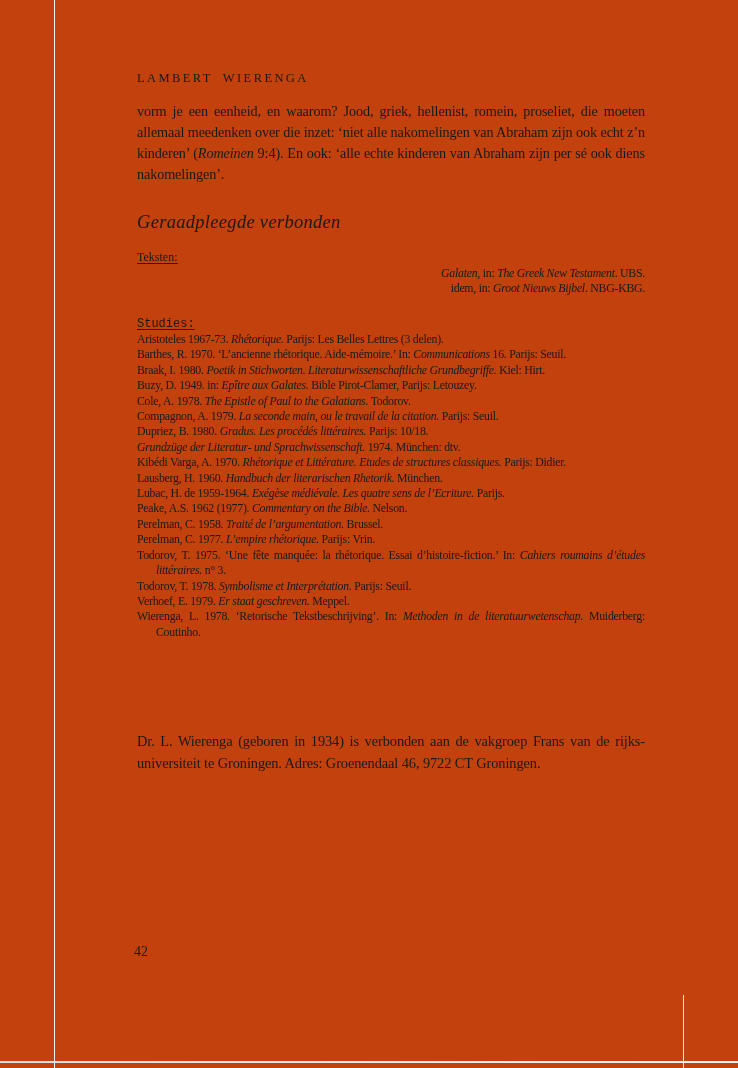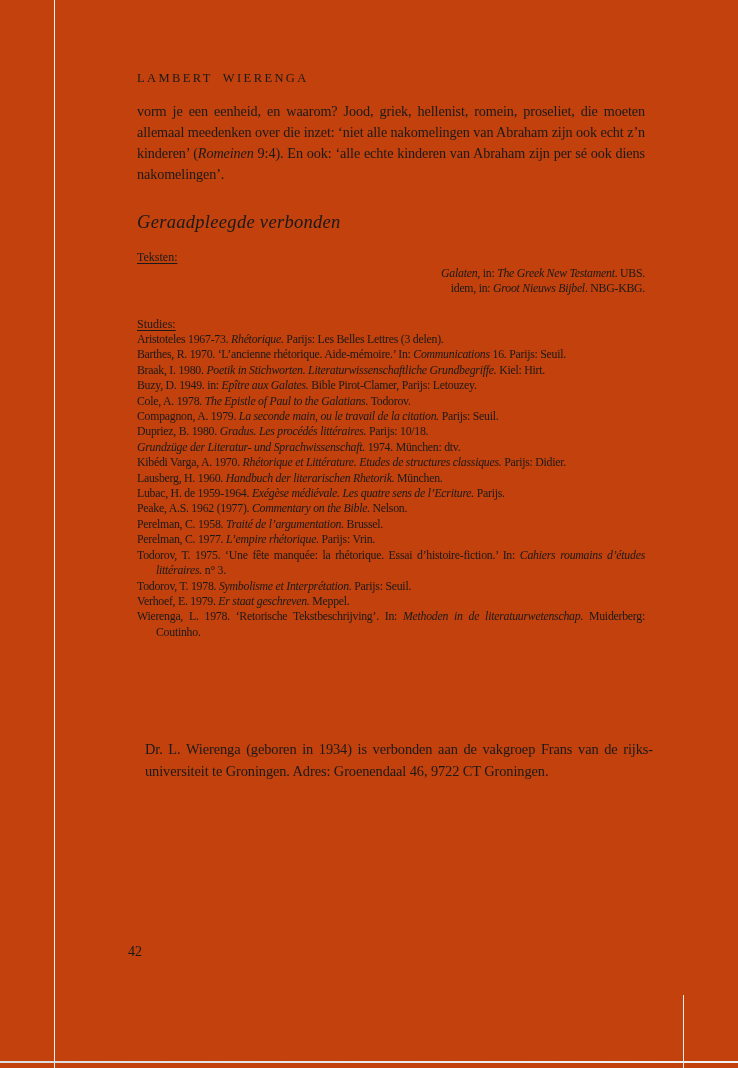--- a/index.html
+++ b/index.html
@@ -18,33 +18,33 @@
   .section-heading{
     position:absolute;left:137px;top:212px;margin:0;
     font-size:18.5px;font-weight:normal;font-style:italic;letter-spacing:0.3px;
   }
   .bib-label{
     position:absolute;left:137px;font-size:12px;
     text-decoration:underline;text-underline-offset:2px;
   }
   .teksten-label{top:250px;}
   .teksten-list{position:absolute;left:137px;top:266px;width:508px;}
-  .studies-label{top:317px;}
+  .studies-label{top:317px;font-family:Liberation Mono, monospace;}
   .studies-list{position:absolute;left:137px;top:332px;width:508px;}
   .bib-entry{
     margin:0;font-size:11.8px;line-height:15.4px;letter-spacing:-0.25px;
     text-align:justify;padding-left:19px;text-indent:-19px;
   }
   .teksten-list .bib-entry{text-align:right;}
   .it{font-style:italic;}
   .author-note{
-    position:absolute;left:137px;top:731px;width:508px;margin:8px;
+    position:absolute;left:137px;top:731px;width:508px;margin:0;
     font-size:14.4px;line-height:21.5px;letter-spacing:-0.1px;text-align:justify;
   }
-  .page-number{position:absolute;left:128px;top:944px;font-size:14px;}
+  .page-number{position:absolute;left:134px;top:944px;font-size:14px;}
   .edge-left{position:absolute;left:54px;top:0;width:1px;height:1068px;background:#f3f3f3;}
   .edge-bottom{position:absolute;left:0;top:1061px;width:738px;height:2px;
     background:linear-gradient(90deg,#dcdcdc 0%,#e7e7e7 45%,#f3f3f3 100%);}
   .edge-right{position:absolute;left:683px;top:995px;width:1px;height:73px;background:#ececec;}
 </style>
 </head>
 <body>
 
 <div class="page">
 

